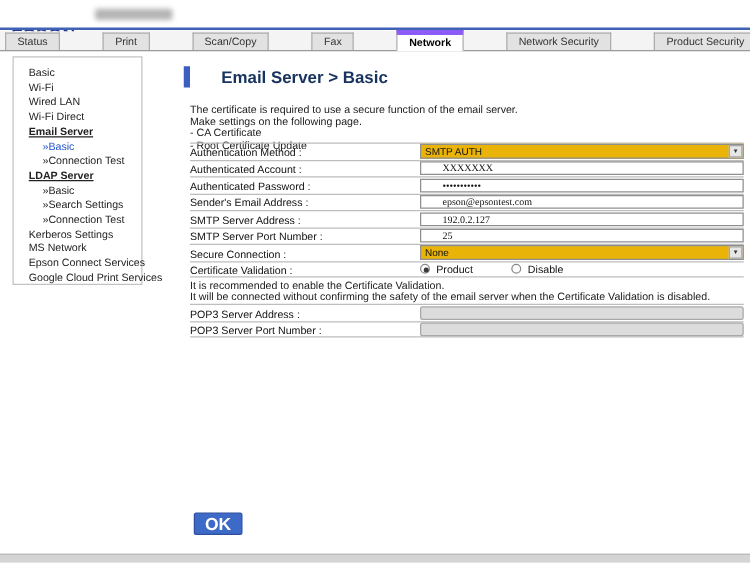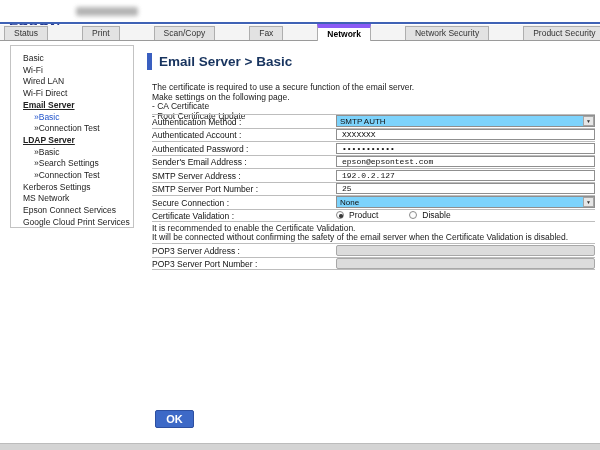--- a/index.html
+++ b/index.html
@@ -13,54 +13,54 @@
   .logo { position:absolute; left:9px; top:20px; font-size:14px; font-weight:bold; color:#24388f; letter-spacing:0.5px; }
   .model-blur { position:absolute; left:76px; top:7px; width:62px; height:9px; background:#9c9c9c; filter:blur(2.2px); opacity:0.75; border-radius:2px; }
   .header-rule { position:absolute; left:0; top:22px; width:600px; height:2px; background:#3f62b5; }
 
   
   .tabbar { position:absolute; left:0; top:25px; width:600px; height:16px; display:flex; align-items:flex-end; border-bottom:1px solid #9a9a9a; background:#f4f4f4; padding-left:3px;gap:32px; }
   .tab { height:14px; line-height:13px; font-size:8.5px; color:#333; padding:0 9px; background:#e2e2e2; border:1px solid #aeaeae; border-bottom:none; margin:0 1px; white-space:nowrap; cursor:default; }
   .tab.active { background:#ffffff; border-top:4px solid #8b5cf6; height:17px; line-height:13px; margin-bottom:-1px; font-weight:bold; color:#000; }
 
   
-  .sidebar { position:absolute; left:10px; top:45px; width:124px; height:183px; background:#fff; border:1px solid #c3c3c3; padding-top:7px; }
+  .sidebar { position:absolute; left:10px; top:45px; width:104px; height:183px; background:#fff; border:1px solid #c3c3c3; padding-top:7px; }
   .nav-item { font-size:8.5px; line-height:11.7px; color:#222; padding-left:12px; white-space:nowrap; cursor:pointer; }
   .nav-item.section { font-weight:bold; text-decoration:underline; }
   .nav-item.sub { padding-left:23px; }
   .nav-item.active { color:#2255cc; }
 
   
   .main { position:absolute; left:152px; top:0; width:443px; }
-  .title-wrap { position:absolute; left:-5px; top:53px; display:flex; align-items:center; }
+  .title-wrap { position:absolute; left:-5px; top:53px; display:flex; align-items:center;gap:18px; }
   .title-bar { width:5px; height:17px; background:#3a5fc0; margin-right:7px; }
   .page-title { font-size:13.5px; font-weight:bold; color:#17335e; }
 
   .desc { position:absolute; left:0; top:83px; font-size:8.5px; line-height:9.6px; color:#1a1a1a; }
 
   .form { position:absolute; left:0; top:114px; width:443px; }
   .frow { display:flex; height:13.5px; border-top:1px solid #bdbdbd; align-items:center; }
   .frow:last-child, .frow.rb { border-bottom:1px solid #bdbdbd; }
   .flabel { width:184px; font-size:8.5px; color:#111; padding-top:1px; white-space:nowrap; }
   .fvalue { flex:1; display:flex; align-items:center; height:100%; }
-  .tinput { width:100%; height:11px; border:1px solid #8f8f8f; font-size:8px; font-family:Liberation Mono, monospace; padding:0 5px; color:#111; background:#fff; }
+  .tinput { width:100%; height:11px; border:1px solid #8f8f8f; font-size:8px; font-family:Liberation Serif, serif; padding:0 17px; color:#111; background:#fff; }
   .tinput:disabled { background:#dcdcdc; border:1px solid #a8a8a8; border-radius:2px; }
-  .combo { width:100%; height:12px; border:1px solid #8f8f8f; background:#7dd3fc; display:flex; align-items:center; justify-content:space-between; cursor:default; }
+  .combo { width:100%; height:12px; border:1px solid #8f8f8f; background:#eab308; display:flex; align-items:center; justify-content:space-between; cursor:default; }
   .combo-text { font-size:8px; padding-left:3px; color:#111; }
   .combo-btn { width:11px; height:10px; background:#e6e6e6; border:1px solid #a5a5a5; font-size:5px; color:#333; display:flex; align-items:center; justify-content:center; margin-right:0px; }
   .radio-group { gap:5px; }
   .radio { width:8px; height:8px; border:1px solid #8a8a8a; border-radius:50%; background:#fdfdfd; display:inline-block; position:relative; cursor:pointer; }
   .radio.checked::after { content:""; position:absolute; left:2px; top:2px; width:3.5px; height:3.5px; border-radius:50%; background:#3a3a3a; }
   .radio-label { font-size:8.5px; color:#111; margin-right:26px; }
 
   .note { position:absolute; left:0; top:223.5px; font-size:8.5px; line-height:9.6px; color:#1a1a1a; width:443px; }
 
   .form2 { position:absolute; left:0; top:243px; width:443px; }
 
-  .ok-btn { position:absolute; left:3px; top:410px; width:39px; height:18px; background:#3d69c7; border:1px solid #2d4fa0; border-radius:2px; color:#fff; font-size:11px; font-weight:bold; font-family:"Liberation Sans",sans-serif; cursor:pointer; }
+  .ok-btn { position:absolute; left:3px; top:410px; width:39px; height:18px; background:#3d69c7; border:1px solid #2d4fa0; border-radius:2px; color:#fff; font-size:14px; font-weight:bold; font-family:"Liberation Sans",sans-serif; cursor:pointer; }
 </style>
 </head>
 <body>
 
 <div class="page">
 
   <div class="header">
     <div class="logo">EPSON</div>
     <div class="model-blur"></div>
   </div>

